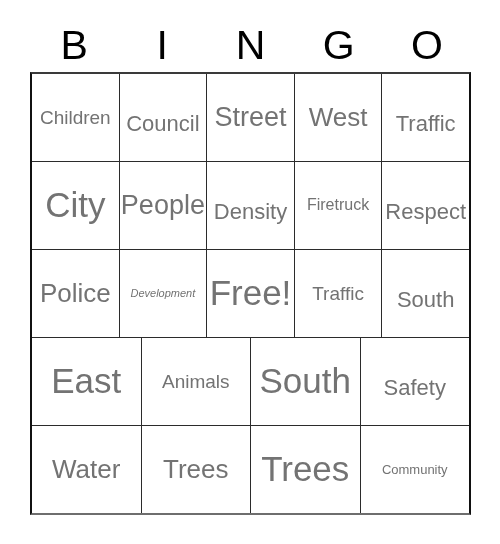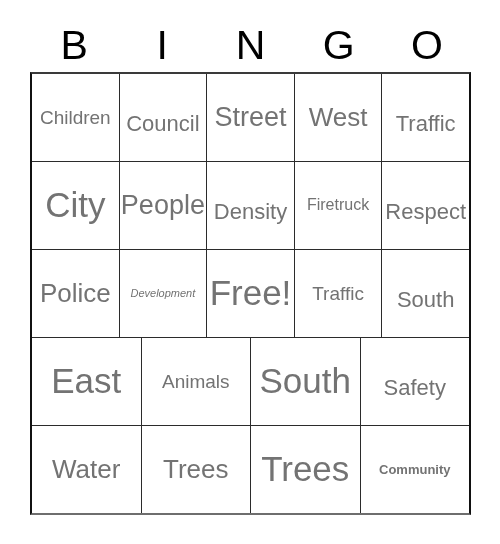--- a/index.html
+++ b/index.html
@@ -90,21 +90,21 @@
     color: #737373;
   }
 
   
   .fs-xxl { font-size: 35px; }
   .fs-xl  { font-size: 26px; }
   .fs-l   { font-size: 27px; }
   .fs-m   { font-size: 22px; margin-top: 12px; }
   .fs-s   { font-size: 19px; }
   .fs-xs  { font-size: 16px; }
-  .fs-xxs { font-size: 13px; font-weight: bold; }
+  .fs-xxs { font-size: 13px; }
   .fs-tiny{ font-size: 11px; font-style: italic; }
 </style>
 </head>
 <body>
 
 <div id="card">
 
   <div id="header">
     <div class="header-letter">
       <span>B</span>

